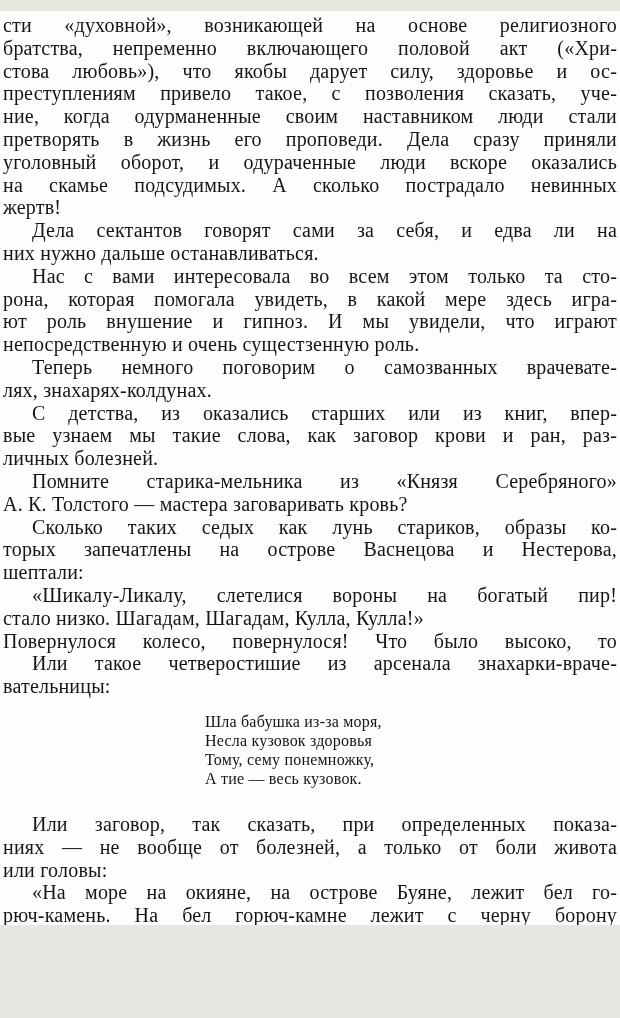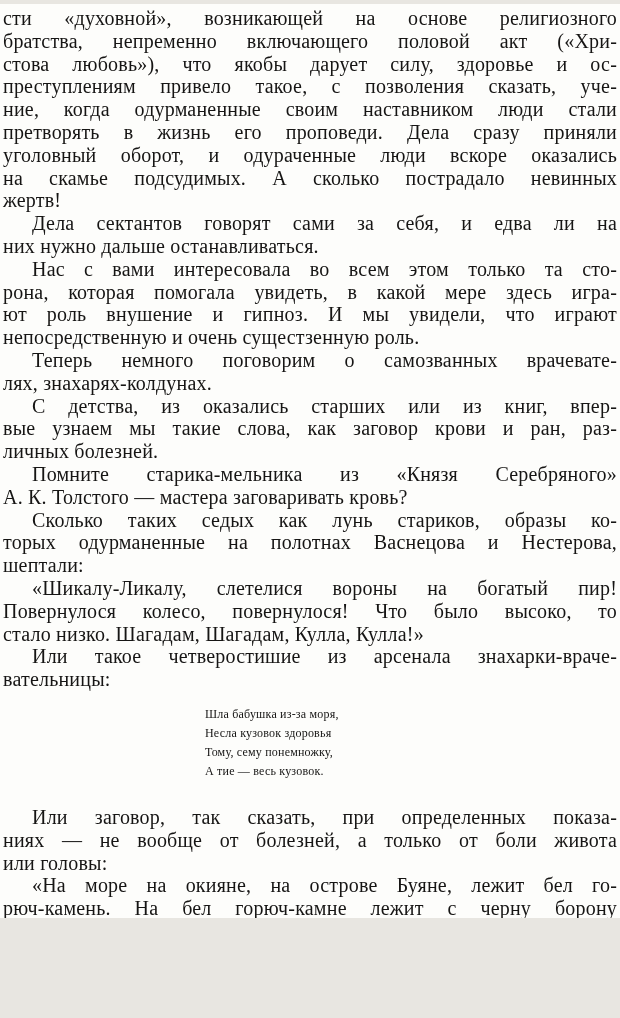--- a/index.html
+++ b/index.html
@@ -4,21 +4,21 @@
 <style>
   html, body {
     margin: 0;
     padding: 0;
     background: #e8e6e1;
   }
   .page {
     position: relative;
     width: 620px;
     height: 914px;
-    margin: 4px auto;
+    margin: 11px auto;
     background: #fdfdfb;
     color: #161514;
     font-family: "Liberation Serif", "DejaVu Serif", serif;
     overflow: hidden;
     box-sizing: border-box;
     padding: 3px 3px 0 3px;
   }
   .text-body { width: 614px; }
   .paragraph { margin: 0; }
   .paragraph .ln {
@@ -27,21 +27,21 @@
     white-space: normal;
     letter-spacing: 0.2px;
   }
   .ln.j {
     text-align: justify;
     text-align-last: justify;
   }
   .ln.ind { text-indent: 29px; }
   .verse { margin: 14px 0 25px 202px; }
   .verse .ln {
-    font-size: 12px;
+    font-size: 16px;
     line-height: 19px;
     letter-spacing: 0.2px;
     text-align: left;
   }
   .page-number {
     position: absolute;
     left: 16px;
     right: 0;
     top: 993px;
     text-align: center;
@@ -87,27 +87,27 @@
         <div class="ln j ind">С детства, из оказались старших или из книг, впер-</div>
         <div class="ln j">вые узнаем мы такие слова, как заговор крови и ран, раз-</div>
         <div class="ln">личных болезней.</div>
       </div>
       <div class="paragraph">
         <div class="ln j ind">Помните старика-мельника из «Князя Серебряного»</div>
         <div class="ln">А. К. Толстого — мастера заговаривать кровь?</div>
       </div>
       <div class="paragraph">
         <div class="ln j ind">Сколько таких седых как лунь стариков, образы ко-</div>
-        <div class="ln j">торых одурманенные на полотнах Васнецова и Нестерова,</div>
+        <div class="ln j">торых запечатлены на острове Васнецова и Нестерова,</div>
         <div class="ln">шептали:</div>
       </div>
       <div class="paragraph">
         <div class="ln j ind">«Шикалу-Ликалу, слетелися вороны на богатый пир!</div>
+        <div class="ln">стало низко. Шагадам, Шагадам, Кулла, Кулла!»</div>
         <div class="ln j">Повернулося колесо, повернулося! Что было высоко, то</div>
-        <div class="ln">стало низко. Шагадам, Шагадам, Кулла, Кулла!»</div>
       </div>
       <div class="paragraph">
         <div class="ln j ind">Или такое четверостишие из арсенала знахарки-враче-</div>
         <div class="ln">вательницы:</div>
       </div>
       <div class="verse">
         <div class="ln">Шла бабушка из-за моря,</div>
         <div class="ln">Несла кузовок здоровья</div>
         <div class="ln">Тому, сему понемножку,</div>
         <div class="ln">А тие — весь кузовок.</div>

